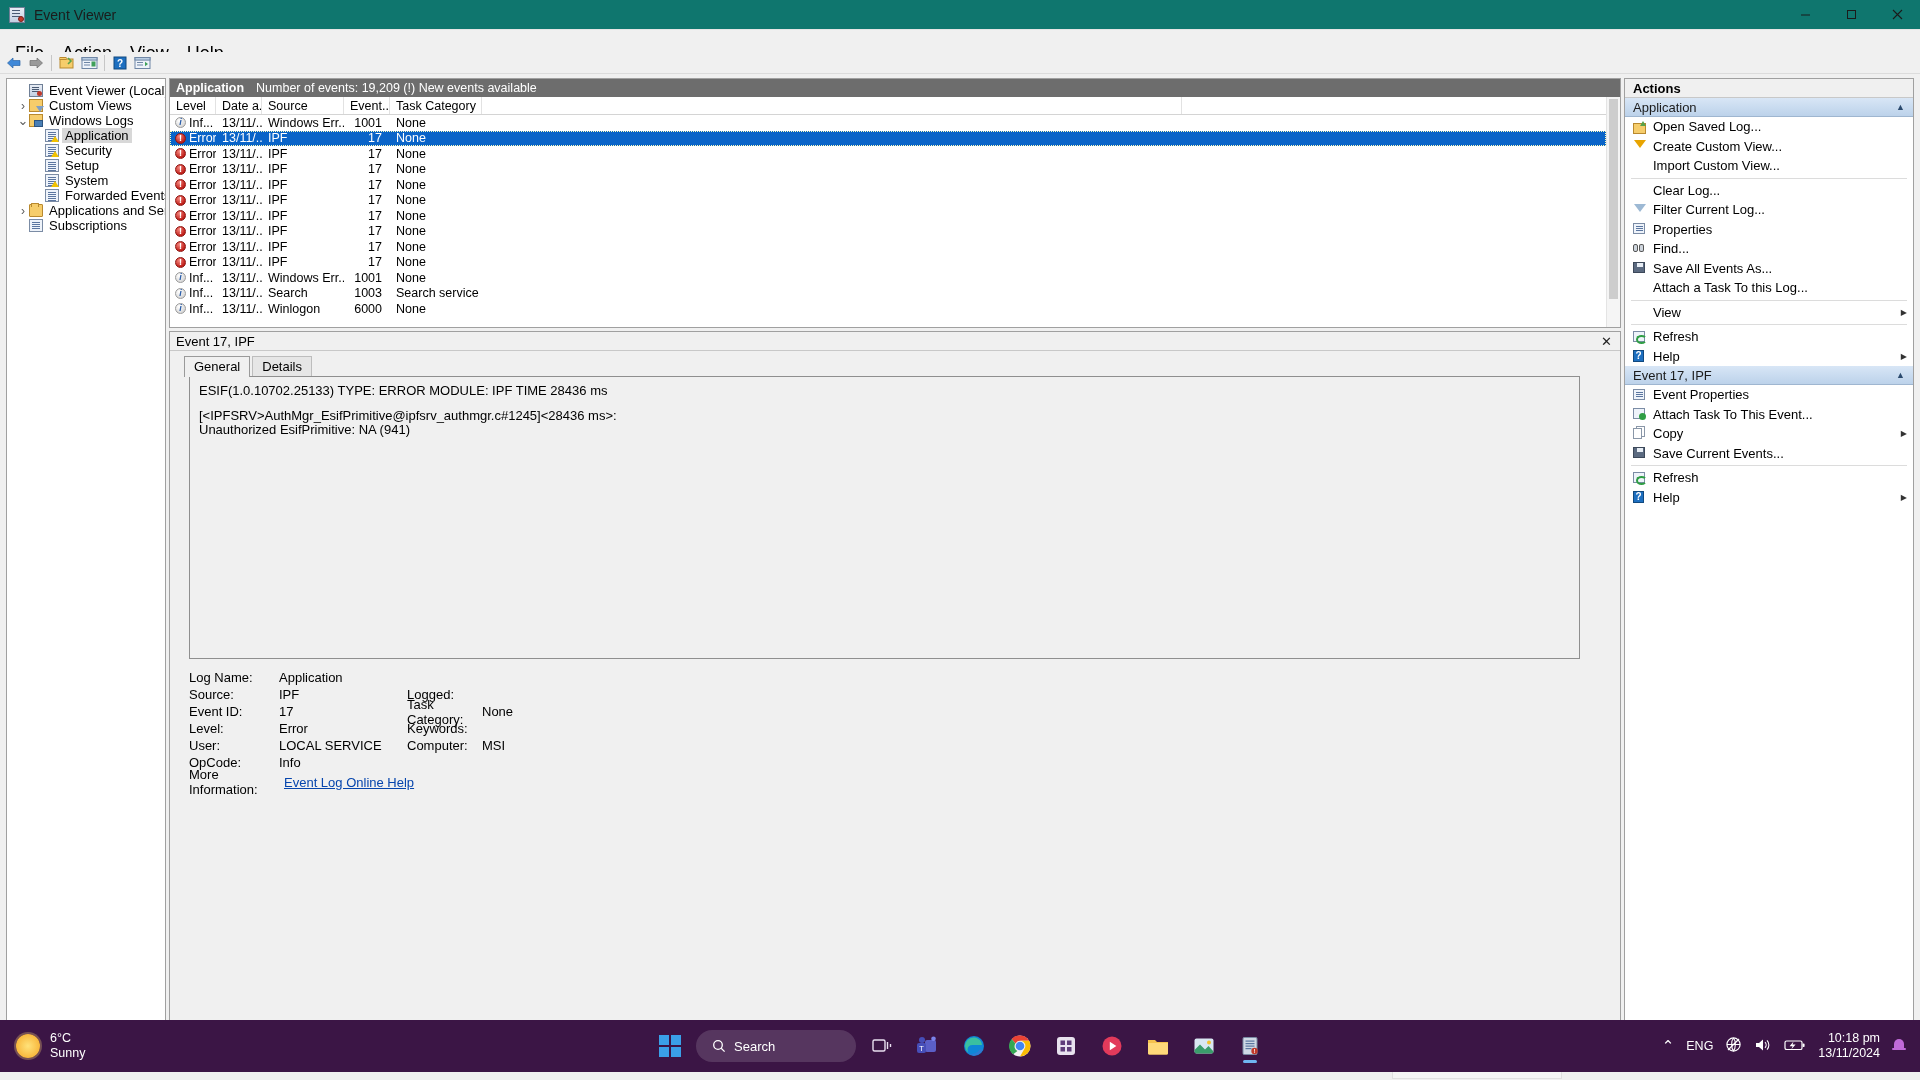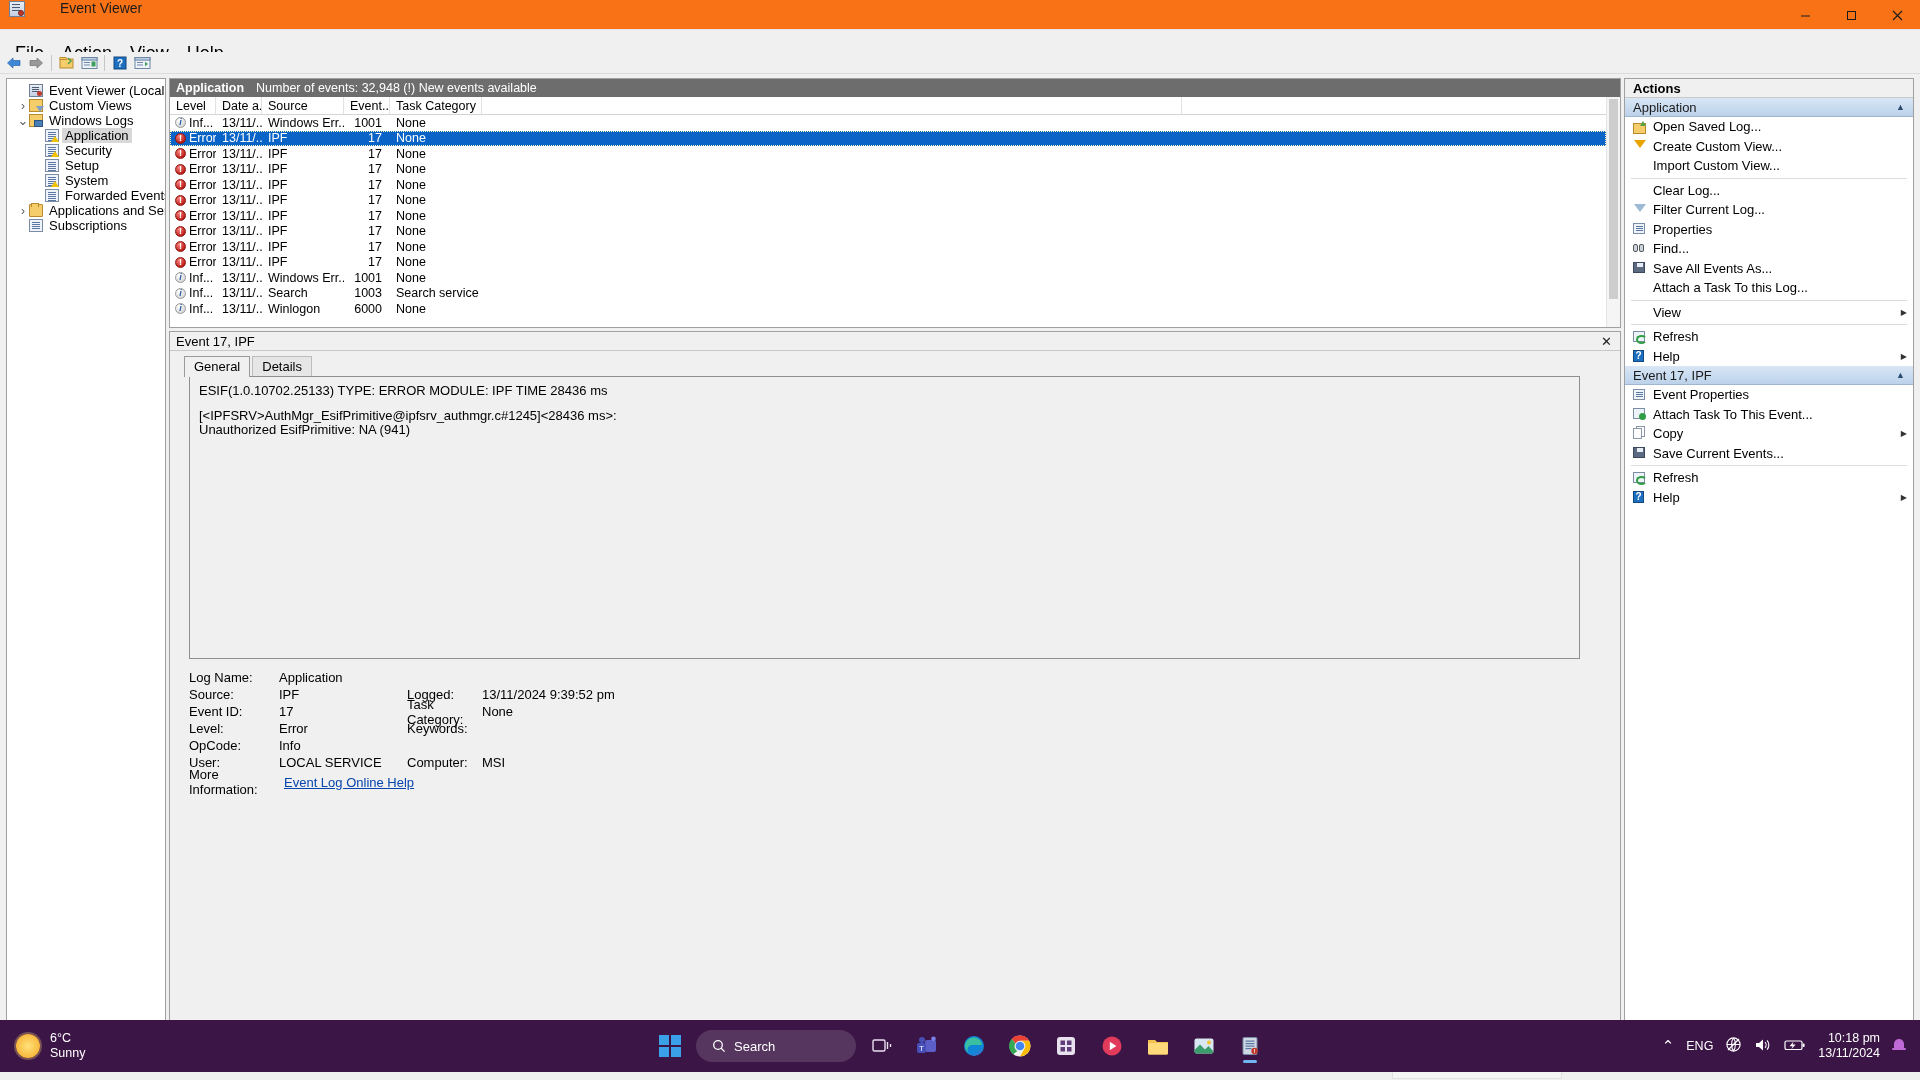--- a/index.html
+++ b/index.html
@@ -7,22 +7,22 @@
     width: 1920px; height: 1080px;
     font-family: "Liberation Sans", sans-serif;
     font-size: 14px;
     overflow: hidden;
     background: #f0f0f0;
   }
   .app { position: relative; width: 1920px; height: 1080px; display: flex; flex-direction: column; background: #f0f0f0; }
 
   
   .titlebar {
-    height: 30px; background: #f97316; display: flex; align-items: flex-start;
-    border-bottom: 1px solid #e5e5e5; flex: 0 0 30px; gap: 26px;
+    height: 30px; background: #0f766e; display: flex; align-items: center;
+    border-bottom: 1px solid #e5e5e5; flex: 0 0 30px;
   }
   .titlebar .appicon {
     width: 18px; height: 18px; margin-left: 8px; margin-right: 8px;
     position: relative; flex: 0 0 18px;
   }
   .titlebar .appicon .sheet {
     position:absolute; inset:1px; background: linear-gradient(#e8edf5,#c3cfe2);
     border: 1px solid #6f7f96;
   }
   .titlebar .appicon .bars {
@@ -384,21 +384,21 @@
         <div class="hscroll-arrow">◀</div>
         <div class="hscroll-thumb" style="width:106px;"></div>
       </div>
     </div>
 
     <div class="centerpane">
 
       <div class="listwrap">
         <div class="listheaderbar">
           <span class="lhtitle">Application</span>
-          <span>Number of events: 32,948 (!) New events available</span>
+          <span>Number of events: 19,209 (!) New events available</span>
         </div>
         <div class="listarea">
           <div class="listinner">
             <div class="colhead" id="colhead">
                 <div class="ch" style="width: 46px; flex: 0 0 46px;">Level</div>
                 <div class="ch" style="width: 46px; flex: 0 0 46px;">Date a...</div>
                 <div class="ch" style="width: 82px; flex: 0 0 82px;">Source</div>
                 <div class="ch" style="width: 46px; flex: 0 0 46px;">Event...</div>
                 <div class="ch" style="width: 92px; flex: 0 0 92px;">Task Category</div>
                 <div class="ch" style="width: 700px; flex: 0 0 700px;"></div>
@@ -533,43 +533,42 @@
         </div>
         <div class="meta">
           <div class="metarow">
             <span class="mlabel">Log Name:</span>
             <span class="mvalue">Application</span>
           </div>
           <div class="metarow">
             <span class="mlabel">Source:</span>
             <span class="mvalue">IPF</span>
             <span class="mlabel2">Logged:</span>
-            <span class="mvalue2">13/11/2024 9:39:52 pm</span>
           </div>
           <div class="metarow">
             <span class="mlabel">Event ID:</span>
             <span class="mvalue">17</span>
             <span class="mlabel2">Task Category:</span>
             <span class="mvalue2">None</span>
           </div>
           <div class="metarow">
             <span class="mlabel">Level:</span>
             <span class="mvalue">Error</span>
             <span class="mlabel2">Keywords:</span>
             <span class="mvalue2"></span>
           </div>
           <div class="metarow">
-            <span class="mlabel">OpCode:</span>
-            <span class="mvalue">Info</span>
-          </div>
-          <div class="metarow">
             <span class="mlabel">User:</span>
             <span class="mvalue">LOCAL SERVICE</span>
             <span class="mlabel2">Computer:</span>
             <span class="mvalue2">MSI</span>
+          </div>
+          <div class="metarow">
+            <span class="mlabel">OpCode:</span>
+            <span class="mvalue">Info</span>
           </div>
           <div class="metarow" style="height:22px;">
             <span class="mlabel" style="width:95px;flex:0 0 95px;">More Information:</span>
             <span class="link">Event Log Online Help</span>
           </div>
         </div>
       </div>
 
     </div>
 

